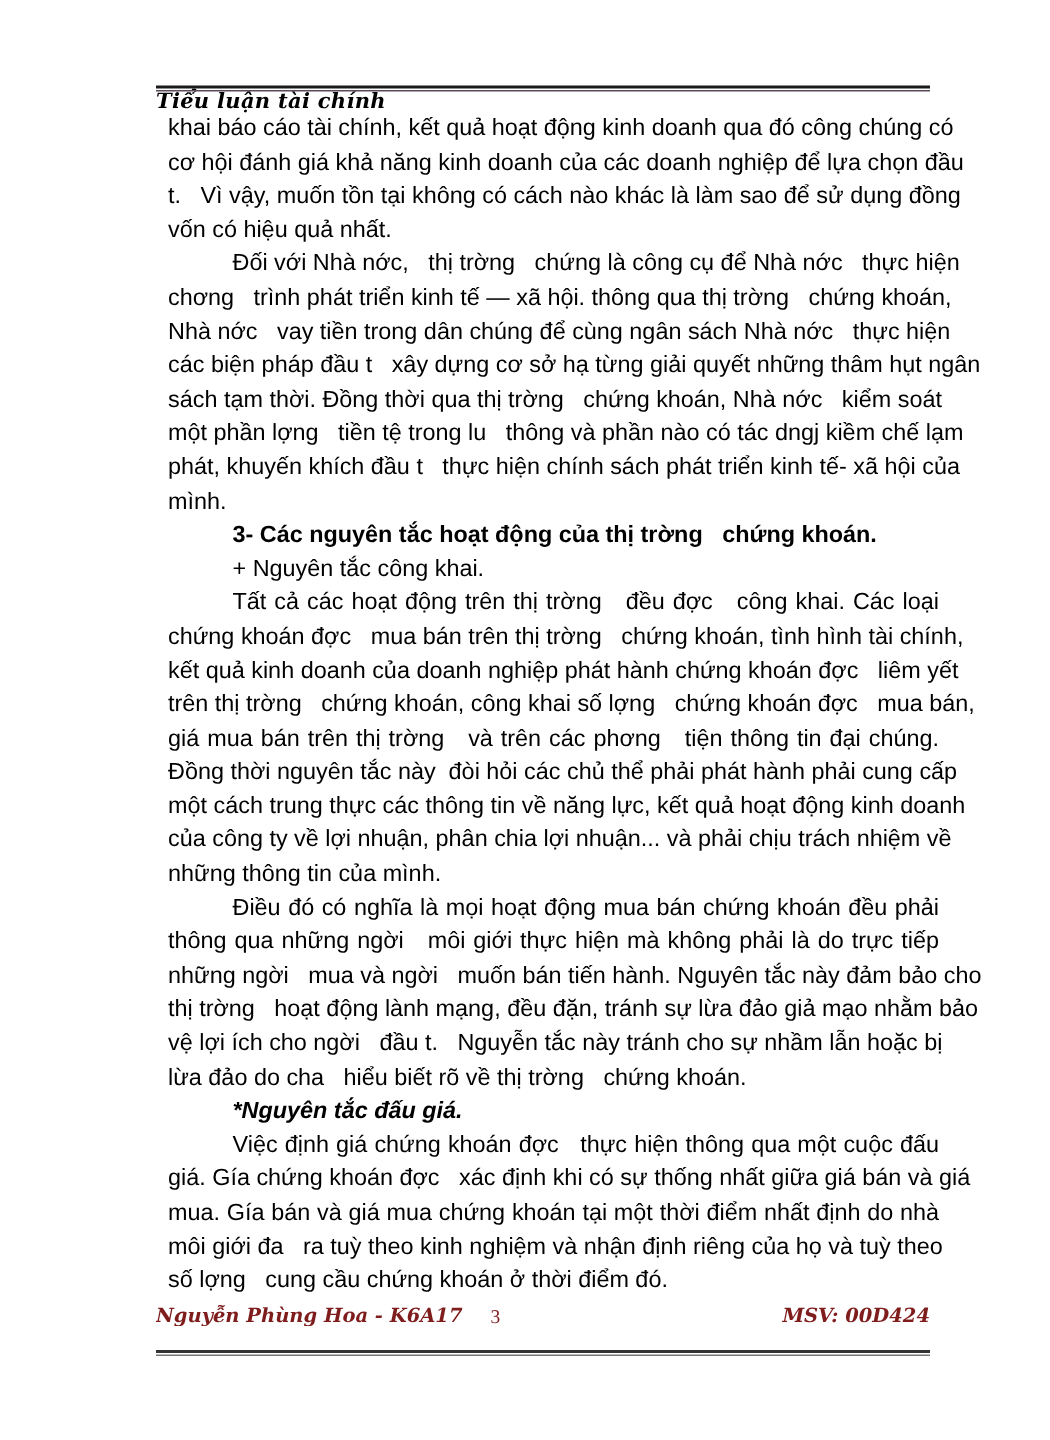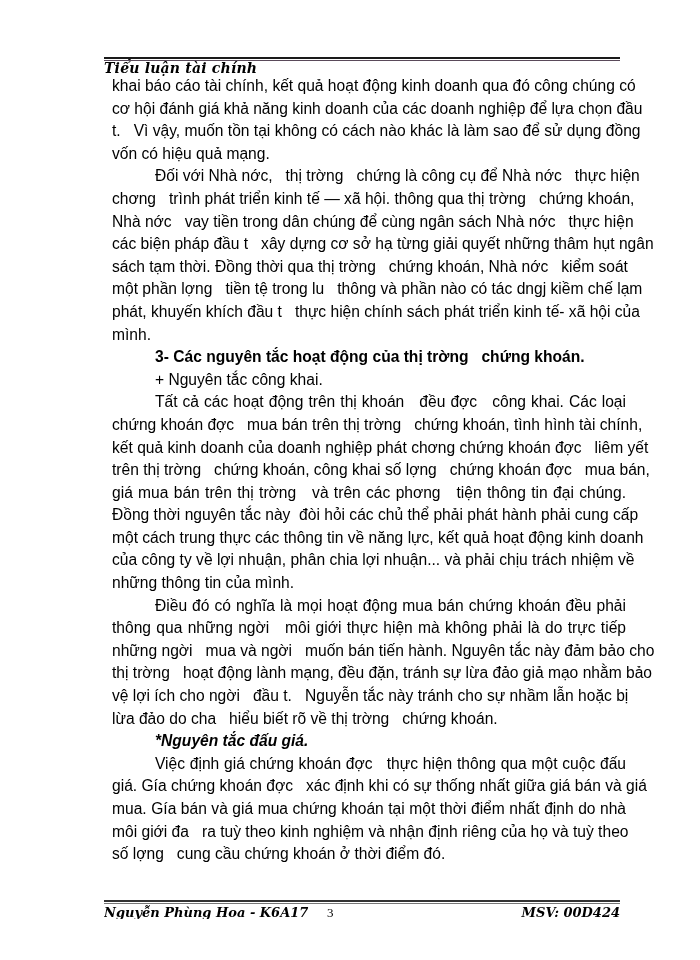--- a/index.html
+++ b/index.html
@@ -22,52 +22,52 @@
     .line { display: block; white-space: pre; text-align: justify; text-align-last: justify; height: 22.6px; overflow: visible; }
     .line.last { text-align-last: left; }
     .indent { padding-left: 43px; }
     .bold { font-weight: bold; }
     .italic-bold { font-style: italic; font-weight: bold; }
     .footer-rule {
       position: absolute; left: 104px; top: 900px; width: 516px; height: 0;
       border-top: 2px solid #333; border-bottom: 1px solid #777; padding-top: 1px;
     }
     .footer {
-      position: absolute; left: 104px; top: 905px; width: 516px; height: 14px; overflow: hidden;
-      font-family: "DejaVu Serif", serif; font-style: italic; font-weight: bold; font-size: 13px; color: #000000;
+      position: absolute; left: 104px; top: 870px; width: 516px; height: 14px; overflow: hidden;
+      font-family: "DejaVu Serif", serif; font-style: italic; font-weight: bold; font-size: 13px; color: #7f1d1d;
     }
     .footer .author { position: absolute; left: 0; top: 0; }
     .footer .pagenum { position: absolute; left: 223px; top: 0; font-style: normal; font-weight: normal; font-family: "Liberation Serif", serif; }
     .footer .msv { position: absolute; right: 0; top: 0; text-align: right; }
   </style>
 </head>
 <body>
 
 <div class="page">
   <div class="header-title">Tiểu luận tài chính</div>
   <div class="header-rule"></div>
 
   <div class="body" id="body">
       <span class="line ">khai báo cáo tài chính, kết quả hoạt động kinh doanh qua đó công chúng có</span>
       <span class="line ">cơ hội đánh giá khả năng kinh doanh của các doanh nghiệp để lựa chọn đầu</span>
       <span class="line ">t.   Vì vậy, muốn tồn tại không có cách nào khác là làm sao để sử dụng đồng</span>
-      <span class="line last">vốn có hiệu quả mạng.</span>
+      <span class="line last">vốn có hiệu quả nhất.</span>
       <span class="line indent">Đối với Nhà nớc,   thị trờng   chứng là công cụ để Nhà nớc   thực hiện</span>
       <span class="line ">chơng   trình phát triển kinh tế — xã hội. thông qua thị trờng   chứng khoán,</span>
       <span class="line ">Nhà nớc   vay tiền trong dân chúng để cùng ngân sách Nhà nớc   thực hiện</span>
       <span class="line ">các biện pháp đầu t   xây dựng cơ sở hạ từng giải quyết những thâm hụt ngân</span>
       <span class="line ">sách tạm thời. Đồng thời qua thị trờng   chứng khoán, Nhà nớc   kiểm soát</span>
       <span class="line ">một phần lợng   tiền tệ trong lu   thông và phần nào có tác dngj kiềm chế lạm</span>
       <span class="line ">phát, khuyến khích đầu t   thực hiện chính sách phát triển kinh tế- xã hội của</span>
       <span class="line last">mình.</span>
       <span class="line indent bold last">3- Các nguyên tắc hoạt động của thị trờng   chứng khoán.</span>
       <span class="line indent last">+ Nguyên tắc công khai.</span>
-      <span class="line indent">Tất cả các hoạt động trên thị khoán   đều đợc   công khai. Các loại</span>
+      <span class="line indent">Tất cả các hoạt động trên thị trờng   đều đợc   công khai. Các loại</span>
       <span class="line ">chứng khoán đợc   mua bán trên thị trờng   chứng khoán, tình hình tài chính,</span>
-      <span class="line ">kết quả kinh doanh của doanh nghiệp phát chơng chứng khoán đợc   liêm yết</span>
+      <span class="line ">kết quả kinh doanh của doanh nghiệp phát hành chứng khoán đợc   liêm yết</span>
       <span class="line ">trên thị trờng   chứng khoán, công khai số lợng   chứng khoán đợc   mua bán,</span>
       <span class="line ">giá mua bán trên thị trờng   và trên các phơng   tiện thông tin đại chúng.</span>
       <span class="line ">Đồng thời nguyên tắc này  đòi hỏi các chủ thể phải phát hành phải cung cấp</span>
       <span class="line ">một cách trung thực các thông tin về năng lực, kết quả hoạt động kinh doanh</span>
       <span class="line ">của công ty về lợi nhuận, phân chia lợi nhuận... và phải chịu trách nhiệm về</span>
       <span class="line last">những thông tin của mình.</span>
       <span class="line indent">Điều đó có nghĩa là mọi hoạt động mua bán chứng khoán đều phải</span>
       <span class="line ">thông qua những ngời   môi giới thực hiện mà không phải là do trực tiếp</span>
       <span class="line ">những ngời   mua và ngời   muốn bán tiến hành. Nguyên tắc này đảm bảo cho</span>
       <span class="line ">thị trờng   hoạt động lành mạng, đều đặn, tránh sự lừa đảo giả mạo nhằm bảo</span>

